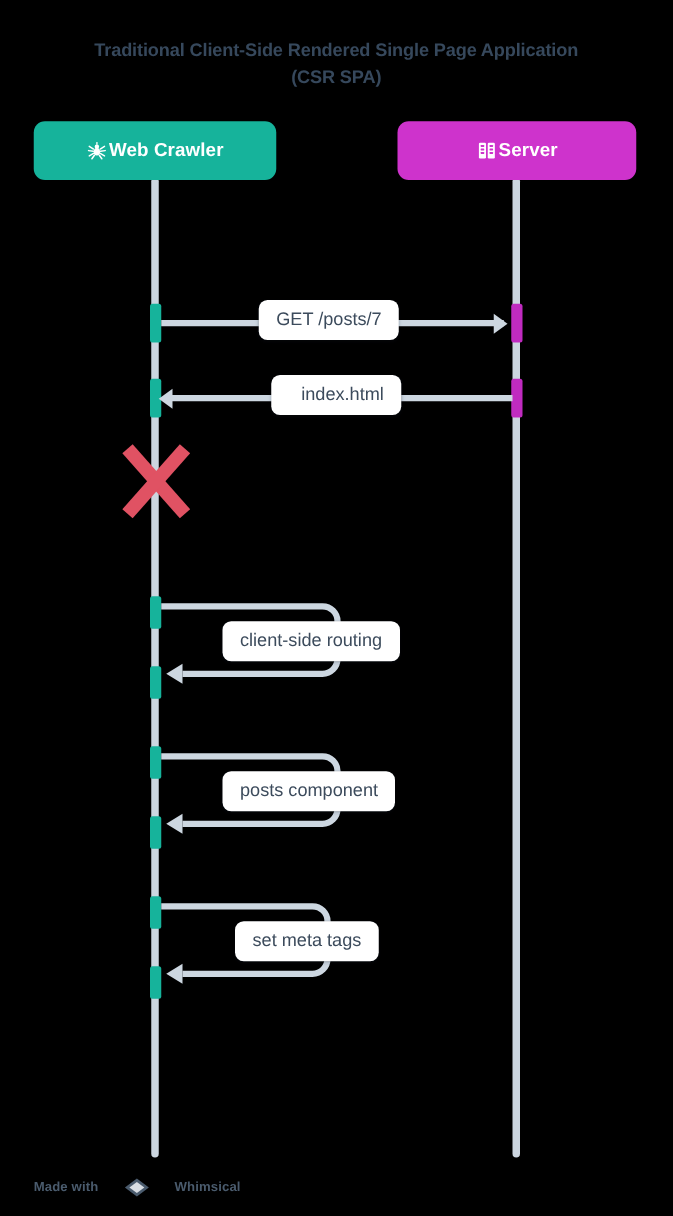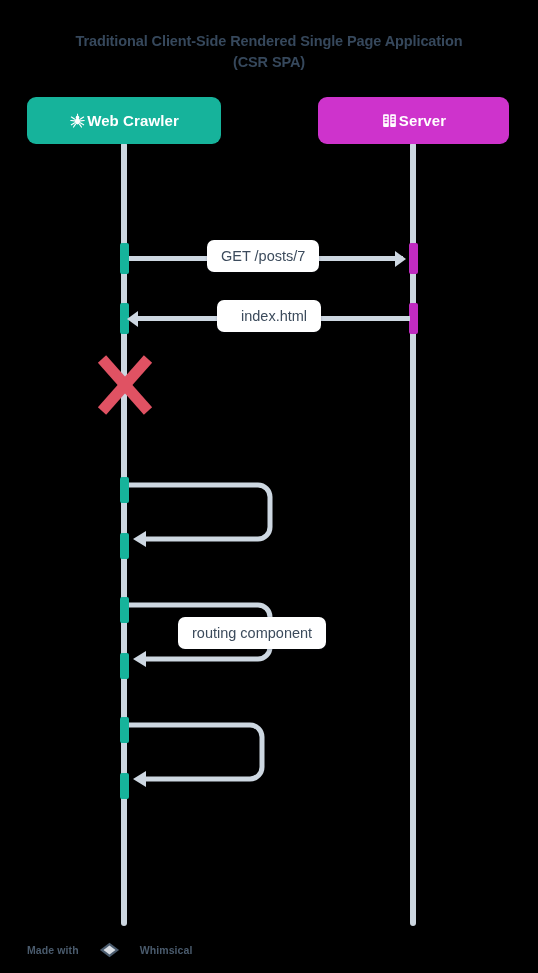--- a/index.html
+++ b/index.html
@@ -222,39 +222,41 @@
   </div>
 
   <div class="activation crawler" style="top:477px; height:26px;"></div>
   <div class="activation crawler" style="top:533px; height:26px;"></div>
   <div class="selfloop" style="left:124px; top:482px;">
     <svg width="160" height="72" viewBox="0 0 160 72">
       <path d="M5 3 H134 A12 12 0 0 1 146 15 V45 A12 12 0 0 1 134 57 H22" fill="none" stroke="#cdd7e1" stroke-width="5" stroke-linejoin="round"></path>
       <polygon points="22,49 22,65 9,57" fill="#cdd7e1"></polygon>
     </svg>
   </div>
+  <div class="msg-label" style="left:178px; top:497px;">client-side routing</div>
 
   <div class="activation crawler" style="top:597px; height:26px;"></div>
   <div class="activation crawler" style="top:653px; height:26px;"></div>
   <div class="selfloop" style="left:124px; top:602px;">
     <svg width="160" height="72" viewBox="0 0 160 72">
       <path d="M5 3 H134 A12 12 0 0 1 146 15 V45 A12 12 0 0 1 134 57 H22" fill="none" stroke="#cdd7e1" stroke-width="5" stroke-linejoin="round"></path>
       <polygon points="22,49 22,65 9,57" fill="#cdd7e1"></polygon>
     </svg>
   </div>
-  <div class="msg-label" style="left:178px; top:617px;">routing component</div>
+  <div class="msg-label" style="left:178px; top:617px;">posts component</div>
 
   <div class="activation crawler" style="top:717px; height:26px;"></div>
   <div class="activation crawler" style="top:773px; height:26px;"></div>
   <div class="selfloop" style="left:124px; top:722px;">
     <svg width="160" height="72" viewBox="0 0 160 72">
       <path d="M5 3 H126 A12 12 0 0 1 138 15 V45 A12 12 0 0 1 126 57 H22" fill="none" stroke="#cdd7e1" stroke-width="5" stroke-linejoin="round"></path>
       <polygon points="22,49 22,65 9,57" fill="#cdd7e1"></polygon>
     </svg>
   </div>
+  <div class="msg-label" style="left:188px; top:737px;">set meta tags</div>
 
   <div id="footer-watermark">
     <span>Made with</span>
     <span class="wm-logo">
       <svg width="21" height="16" viewBox="0 0 26 20" aria-hidden="true">
         <polygon points="13,1 25,10 13,19 1,10" fill="#4a5b6d"></polygon>
         <polygon points="13,4.5 20.5,10 13,15.5 5.5,10" fill="#d8dde3"></polygon>
       </svg>
     </span>
     <span>Whimsical</span>

